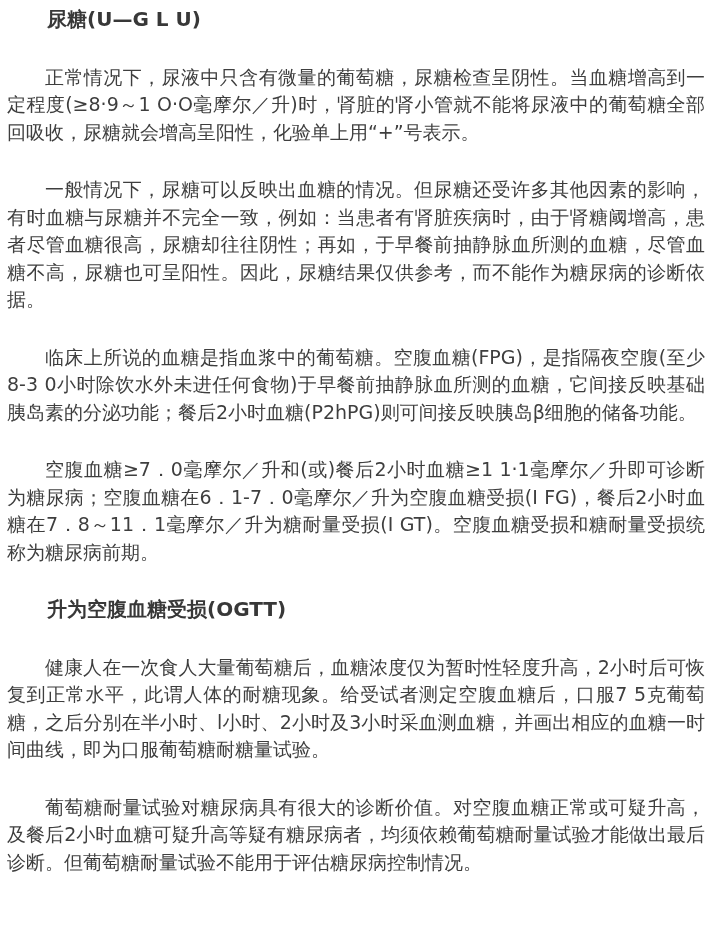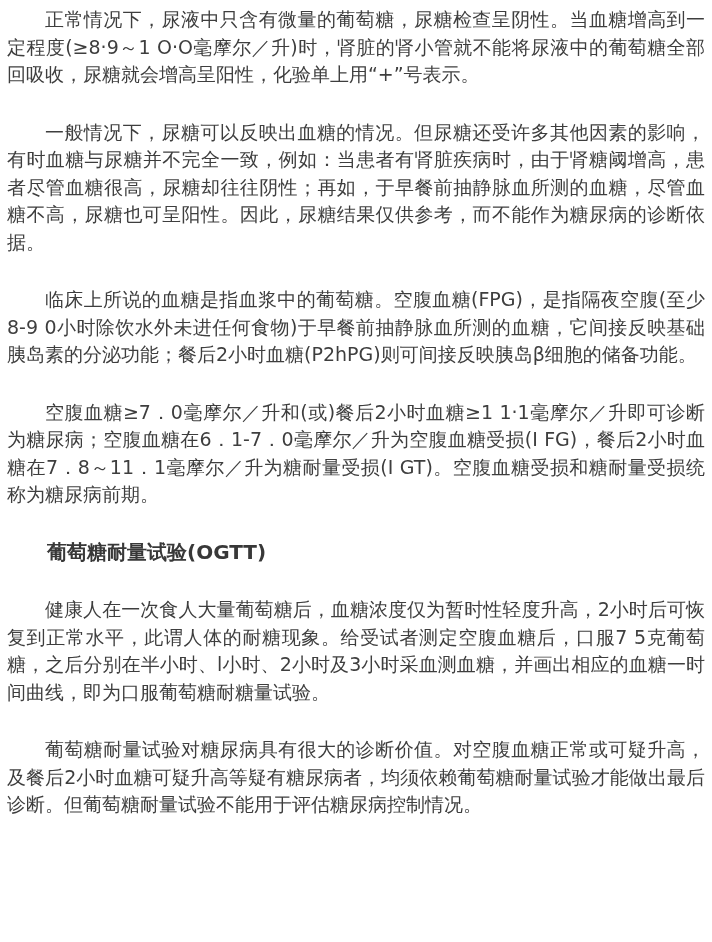--- a/index.html
+++ b/index.html
@@ -34,23 +34,24 @@
     line-height: 27.5px;
     font-weight: bold;
     color: #383838;
   }
 </style>
 </head>
 <body>
 
 <div class="doc">
 
+  <h2>尿糖(U—G L U)</h2>
   <p>正常情况下，尿液中只含有微量的葡萄糖，尿糖检查呈阴性。当血糖增高到一定程度(≥8·9～1 O·O毫摩尔／升)时，肾脏的肾小管就不能将尿液中的葡萄糖全部回吸收，尿糖就会增高呈阳性，化验单上用“+”号表示。</p>
   <p>一般情况下，尿糖可以反映出血糖的情况。但尿糖还受许多其他因素的影响，有时血糖与尿糖并不完全一致，例如：当患者有肾脏疾病时，由于肾糖阈增高，患者尽管血糖很高，尿糖却往往阴性；再如，于早餐前抽静脉血所测的血糖，尽管血糖不高，尿糖也可呈阳性。因此，尿糖结果仅供参考，而不能作为糖尿病的诊断依据。</p>
 
-  <p>临床上所说的血糖是指血浆中的葡萄糖。空腹血糖(FPG)，是指隔夜空腹(至少8-9 0小时除饮水外未进任何食物)于早餐前抽静脉血所测的血糖，它间接反映基础胰岛素的分泌功能；餐后2小时血糖(P2hPG)则可间接反映胰岛β细胞的储备功能。</p>
+  <p>临床上所说的血糖是指血浆中的葡萄糖。空腹血糖(FPG)，是指隔夜空腹(至少8-3 0小时除饮水外未进任何食物)于早餐前抽静脉血所测的血糖，它间接反映基础胰岛素的分泌功能；餐后2小时血糖(P2hPG)则可间接反映胰岛β细胞的储备功能。</p>
   <p>空腹血糖≥7．0毫摩尔／升和(或)餐后2小时血糖≥1 1·1毫摩尔／升即可诊断为糖尿病；空腹血糖在6．1-7．0毫摩尔／升为空腹血糖受损(I FG)，餐后2小时血糖在7．8～11．1毫摩尔／升为糖耐量受损(I GT)。空腹血糖受损和糖耐量受损统称为糖尿病前期。</p>
 
-  <h2>葡萄糖耐量试验(OGTT)</h2>
+  <h2>升为空腹血糖受损(OGTT)</h2>
   <p>健康人在一次食人大量葡萄糖后，血糖浓度仅为暂时性轻度升高，2小时后可恢复到正常水平，此谓人体的耐糖现象。给受试者测定空腹血糖后，口服7 5克葡萄糖，之后分别在半小时、l小时、2小时及3小时采血测血糖，并画出相应的血糖一时间曲线，即为口服葡萄糖耐糖量试验。</p>
   <p>葡萄糖耐量试验对糖尿病具有很大的诊断价值。对空腹血糖正常或可疑升高，及餐后2小时血糖可疑升高等疑有糖尿病者，均须依赖葡萄糖耐量试验才能做出最后诊断。但葡萄糖耐量试验不能用于评估糖尿病控制情况。</p>
 
 </div>
 
 </body></html>

